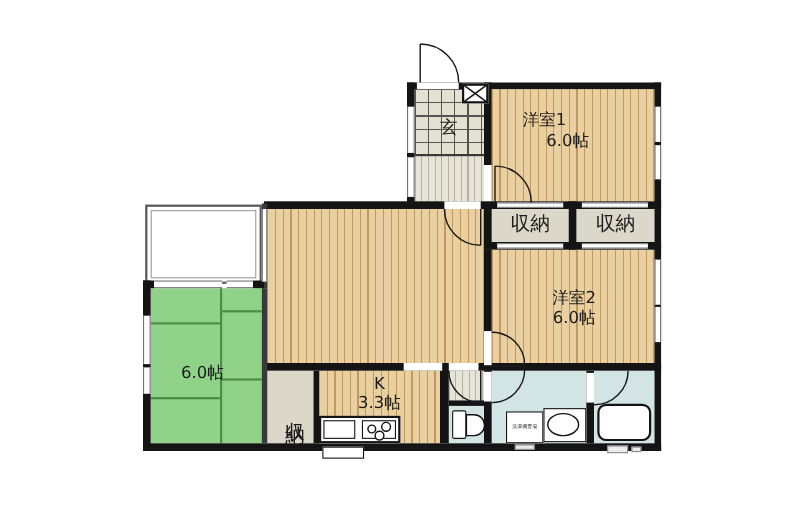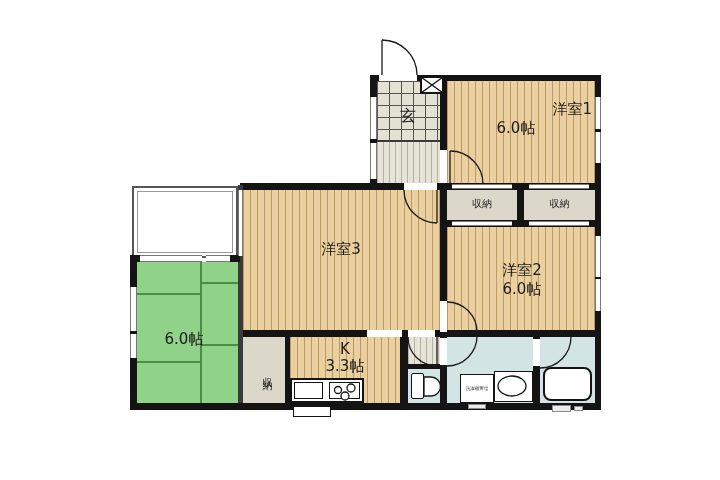--- a/index.html
+++ b/index.html
@@ -20,21 +20,21 @@
   .closet{background:var(--closet);}
   .blue{background:var(--water);}
   .open{background:#fff;}
   .winv{background:#fff;border-left:1px solid #777;border-right:1px solid #777;box-sizing:border-box;}
   .winh{background:#fff;border-top:1px solid #777;border-bottom:1px solid #777;box-sizing:border-box;}
   .fixt{background:#fff;border:2px solid #141414;box-sizing:border-box;}
   .fixt2{background:#fff;border:1.5px solid #141414;box-sizing:border-box;}
   .stepbox{background:#ececec;border:1px solid #8a8a8a;box-sizing:border-box;}
   .lbl{position:absolute;color:#1c1c1c;text-align:center;white-space:pre;}
   .rm{font-size:15px;line-height:18px;}
-  .sm{font-size:10px;line-height:16px;}
+  .sm{font-size:18px;line-height:16px;}
   .vert{writing-mode:vertical-rl;text-orientation:upright;letter-spacing:3px;}
   .tiny{font-size:4.5px;line-height:5px;color:#333;text-align:center;}
   svg.overlay{position:absolute;left:0;top:0;pointer-events:none;}
 </style>
 </head>
 <body>
 
 <div id="plan">
 
   <div class="a tile" style="left:377px;top:81px;width:68px;height:61px;"></div>
@@ -145,26 +145,25 @@
     </g>
     <g stroke="#141414" stroke-width="1.3" fill="#fff">
       <circle cx="338" cy="390" r="3.5"></circle>
       <circle cx="351" cy="388" r="4"></circle>
       <circle cx="345" cy="396" r="4"></circle>
       <path d="M424,377 h7 a9.5,9.5 0 0 1 0,19 h-7 z"></path>
       <ellipse cx="512" cy="386" rx="14" ry="10"></ellipse>
     </g>
   </svg>
 
-  <div class="lbl rm" style="left:492px;top:100px;width:100px;text-align:right;">洋室1</div>
+  <div class="lbl rm" style="left:445px;top:100px;width:100px;">洋室1</div>
   <div class="lbl rm" style="left:466px;top:119px;width:100px;">6.0帖</div>
   <div class="lbl sm" style="left:447px;top:196px;width:70px;">収納</div>
   <div class="lbl sm" style="left:524px;top:196px;width:71px;">収納</div>
   <div class="lbl rm" style="left:472px;top:261px;width:100px;">洋室2</div>
   <div class="lbl rm" style="left:472px;top:280px;width:100px;">6.0帖</div>
-  <div class="lbl rm" style="left:291px;top:240px;width:100px;">洋室3</div>
   <div class="lbl rm" style="left:134px;top:330px;width:100px;">6.0帖</div>
   <div class="lbl rm" style="left:320px;top:340px;width:50px;">K</div>
   <div class="lbl rm" style="left:310px;top:357px;width:70px;">3.3帖</div>
   <div class="lbl" style="left:395px;top:106px;width:26px;font-size:16px;">玄</div>
   <div class="lbl sm vert" style="left:255px;top:347px;width:20px;height:50px;">収納</div>
 
 </div>
 
 </body></html>

